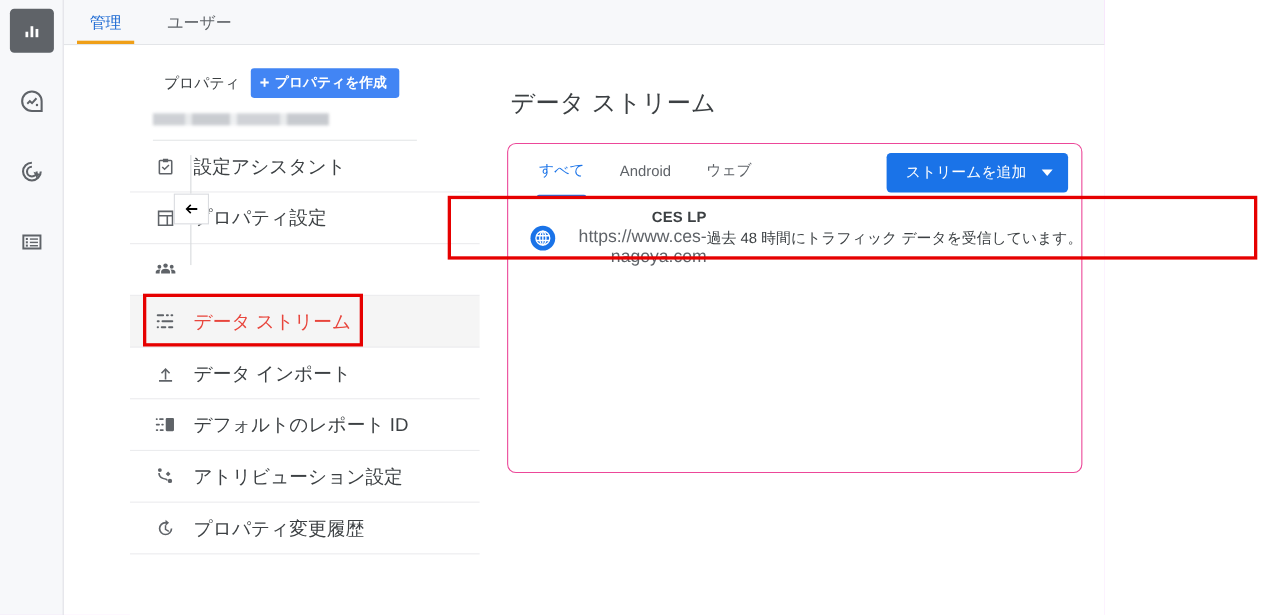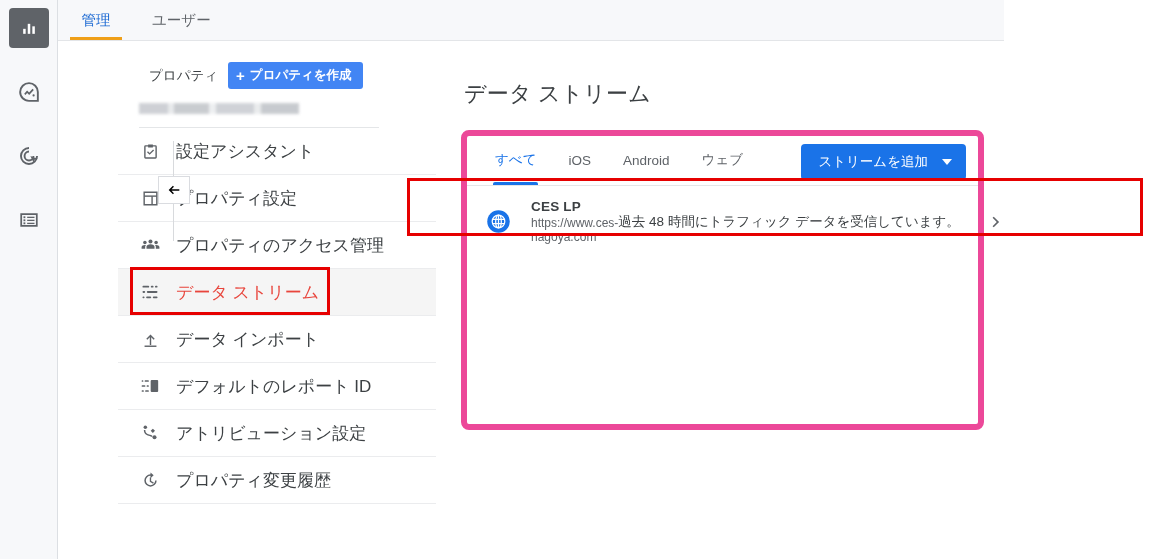--- a/index.html
+++ b/index.html
@@ -138,22 +138,22 @@
   }
   .main-title {
     margin: 38px 0 0 28px;
     font-size: 22px; color: #3c4043; font-weight: normal;
     letter-spacing: .2px;
   }
 
   .card {
     position: relative;
     margin: 21px 20px 16px 25px;
-    border: 6px solid #ec4899; border-radius: 8px;
-    background: #fff; min-height: 300px;
+    border: 1px solid #ec4899; border-radius: 8px;
+    background: #fff; min-height: 300px; text-align: right;
   }
   .card-tabs {
     display: flex; align-items: flex-end; height: 50px;
     border-bottom: 1px solid #e4e6e8;
     padding-left: 12px; position: relative;
   }
   .ctab {
     position: relative; height: 50px; padding: 0 16px;
     display: flex; align-items: center; font-size: 13.5px; color: #5f6368;
     cursor: pointer;
@@ -178,21 +178,21 @@
   .stream-row {
     display: flex; align-items: center;
     height: 55px; padding: 16px 14px 0 18px; cursor: pointer;
   }
   .globe-wrap { flex: 0 0 28px; margin-right: 18px; display:flex; }
   .stream-text { display: flex; flex-direction: column; gap: 2px; }
   .stream-name {
     font-size: 13.5px; color: #3c4043; font-weight: bold;
     letter-spacing: .2px;
   }
-  .stream-url { font-size: 12px; color: #5f6368; }
+  .stream-url { font-size: 16px; color: #5f6368; }
   .stream-status {
     margin-left: auto; font-size: 13.5px; color: #3c4043; white-space: nowrap;
   }
   .chev {
     margin-left: 26px; margin-right: 4px;
     display: flex; align-items: center; color: #5f6368;
   }
 
   
   .annot-stream {
@@ -297,21 +297,20 @@
           <span class="nav-ico">
             <svg width="21" height="21" viewBox="0 0 24 24">
                 <circle cx="12" cy="7.4" r="2.3"></circle>
                 <circle cx="5.6" cy="8.6" r="2"></circle>
                 <circle cx="18.4" cy="8.6" r="2"></circle>
                 <path d="M12 10.6c-2.6 0-4.6 1.3-4.6 2.9v2.1h9.2v-2.1c0-1.6-2-2.9-4.6-2.9z"></path>
                 <path d="M5.6 11.4c-2.1 0-3.8 1.1-3.8 2.4v1.8h4.1v-2.1c0-.8.4-1.5 1.1-2.1z"></path>
                 <path d="M18.4 11.4c2.1 0 3.8 1.1 3.8 2.4v1.8h-4.1v-2.1c0-.8-.4-1.5-1.1-2.1z"></path>
               </svg>
           </span>
-          <span class="nav-label">プロパティのアクセス管理</span>
         </div>
 
         <div class="nav-item selected">
           <span class="nav-ico">
             <svg width="20" height="20" viewBox="0 0 24 24">
                 <rect x="3" y="4.4" width="8" height="2.2" rx="1"></rect>
                 <rect x="13" y="4.4" width="3.2" height="2.2" rx="1"></rect>
                 <rect x="18" y="4.4" width="3" height="2.2" rx="1"></rect>
                 <rect x="3" y="10.9" width="3.2" height="2.2" rx="1"></rect>
                 <rect x="8.2" y="10.9" width="12.8" height="2.2" rx="1"></rect>
@@ -382,23 +381,20 @@
         </svg>
     </div>
 
     <div class="main">
       <h1 class="main-title">データ ストリーム</h1>
 
       <div class="card">
         <div class="card-tabs">
           <div class="ctab active">
             <span>すべて</span>
-          </div>
-          <div class="ctab">
-            <span>iOS</span>
           </div>
           <div class="ctab">
             <span>Android</span>
           </div>
           <div class="ctab">
             <span>ウェブ</span>
           </div>
 
           <div class="add-stream-btn">
             <span>ストリームを追加</span>

